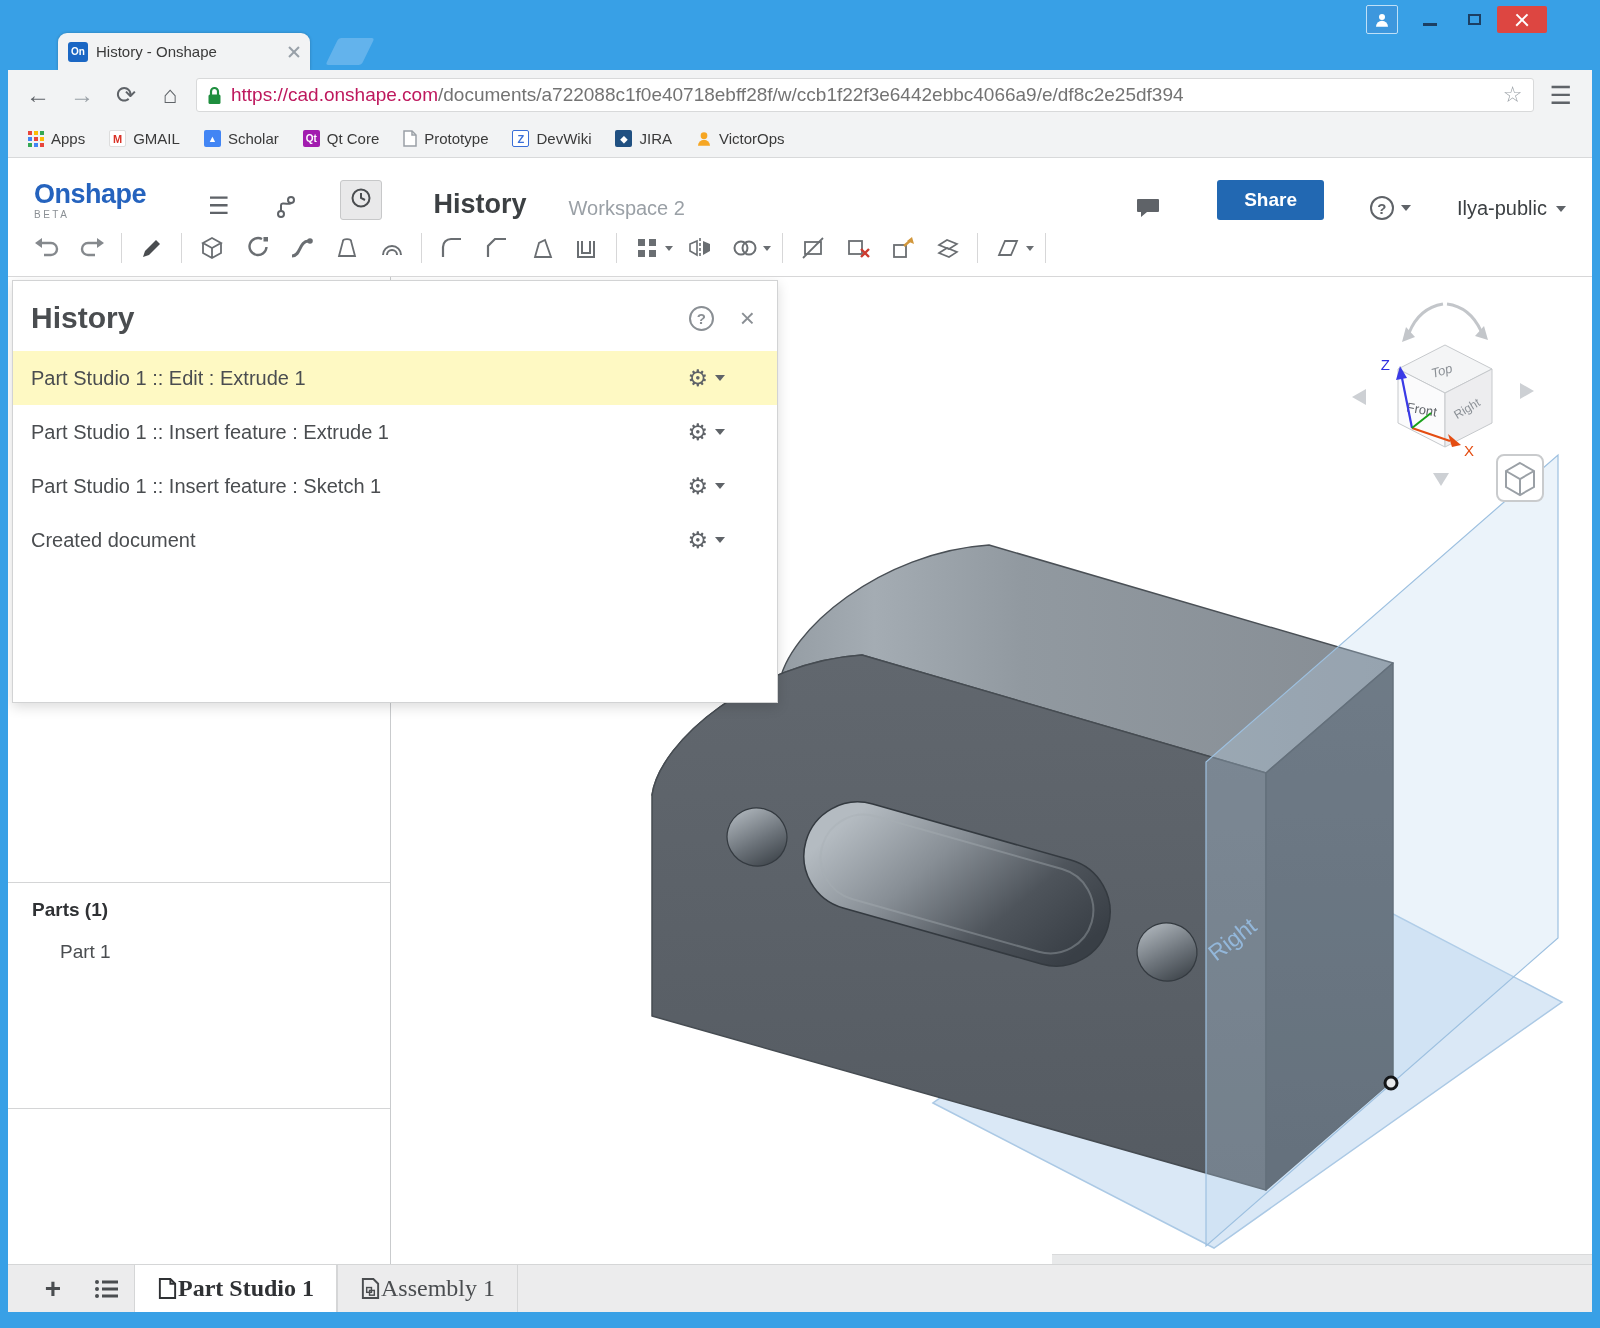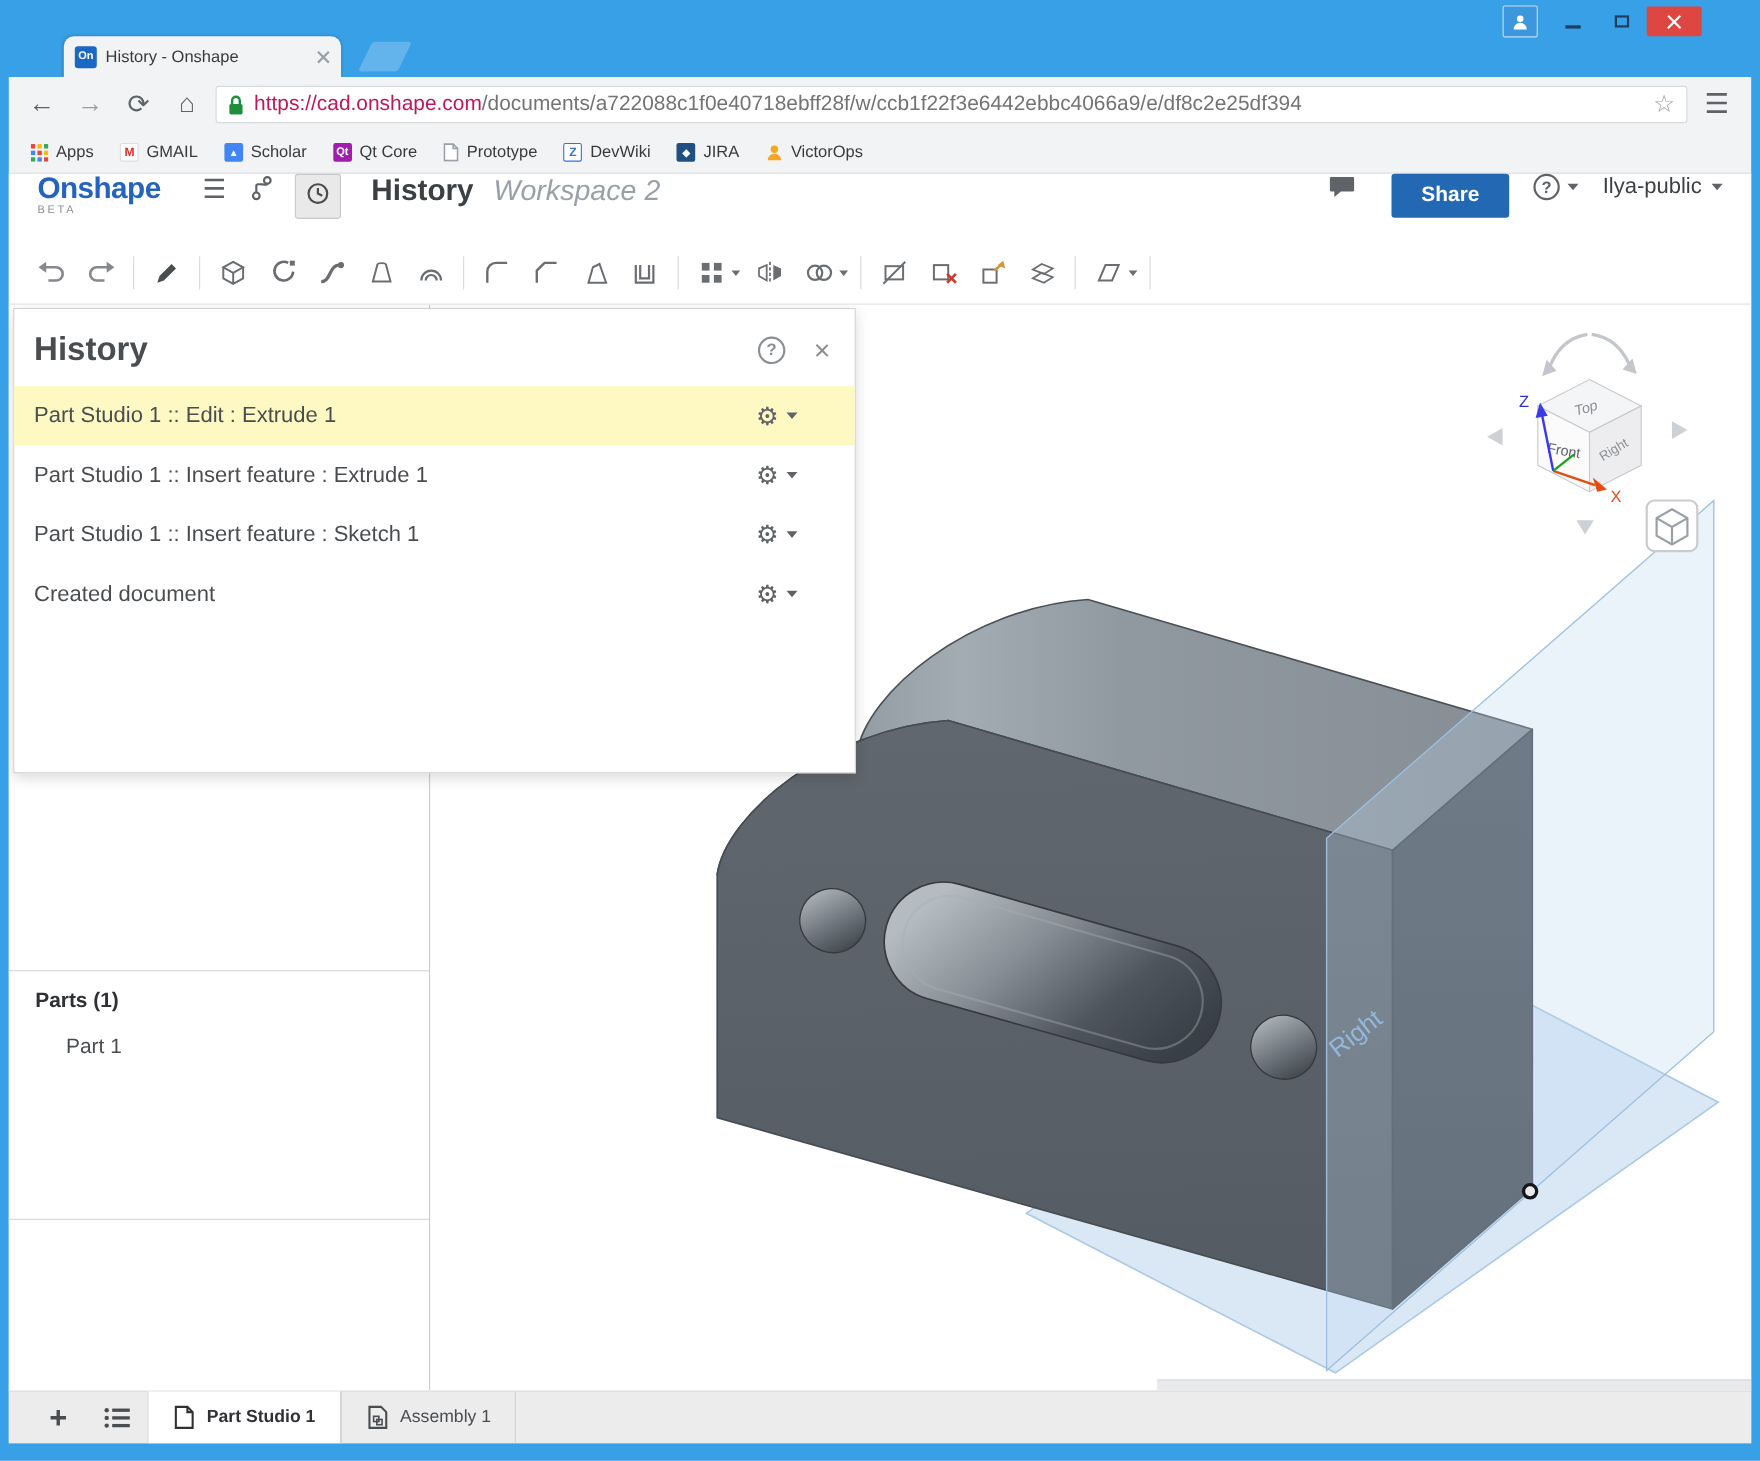--- a/index.html
+++ b/index.html
@@ -66,29 +66,29 @@
   .bm { display:flex; align-items:center; gap:7px; padding:0 12px; font-size:15px; color:#3a3a3a; height:100%; }
   .fav { width:17px; height:17px; border-radius:2px; display:flex; align-items:center;
     justify-content:center; font-size:11px; font-weight:bold; flex:none; }
   .fav-gmail { background:#fff; border:1px solid #ddd; color:#d93025; }
   .fav-scholar { background:#4285f4; color:#fff; font-size:9px; }
   .fav-qt { background:#a21caf; color:#fff; font-size:10px; }
   .fav-z { background:#fff; border:1.5px solid #3a6fd8; color:#3a6fd8; }
   .fav-jira { background:#205081; color:#fff; font-size:9px; }
 
   
-  .app-header { height:62px; background:#fff; display:flex; align-items:flex-start;
-    padding:0 26px; flex:none; }
+  .app-header { height:62px; background:#fff; display:flex; align-items:flex-end;
+    padding:0 26px; flex:none;gap:24px; }
   .logo { display:flex; flex-direction:column; line-height:1; margin-right:28px; }
   .logo-main { font-size:27px; font-weight:bold; color:#2563be; letter-spacing:-.5px; }
   .logo-sub { font-size:10px; color:#8a8f94; letter-spacing:2.5px; margin-top:2px; }
   .hdr-ic { margin:0 10px; font-size:24px; color:#5f6368; display:flex; align-items:center; }
   .pressed { background:#e9e9ea; border:1px solid #c7c8c9; border-radius:3px; padding:6px 9px; margin:0 8px; }
   .page-title { font-size:27px; font-weight:bold; color:#3c4043; margin:0 18px 0 20px; }
-  .workspace { font-size:26px; color:#9aa0a6;font-style:italic; }
+  .workspace { font-size:20px; color:#9aa0a6; }
   .spacer { flex:1; }
   .share-btn { background:#2268b2; color:#fff; font-size:19px; font-weight:bold;
     padding:9px 27px; border-radius:3px; margin:0 22px; }
   .iconrow { display:flex; align-items:center; gap:7px; }
   .q-circle { width:24px; height:24px; border:2px solid #5f6368; border-radius:50%;
     display:flex; align-items:center; justify-content:center;
     font-size:15px; font-weight:bold; color:#5f6368; }
   .caret { width:0; height:0; border-left:5px solid transparent; border-right:5px solid transparent;
     border-top:6px solid #5f6368; }
   .user-btn { font-size:20px; color:#3c4043; display:flex; align-items:center; gap:9px; margin-left:22px; }
@@ -129,22 +129,22 @@
   .hgear .caret { border-top-color:#5f6368; }
 
   .h-scroll { position:absolute; left:1044px; right:0; bottom:0; height:10px;
     background:#e8e9ea; border-top:1px solid #d9dadb; z-index:2; }
 
   
   .bottom-bar { height:48px; background:#ececed; border-top:1px solid #d5d6d7;
     display:flex; align-items:stretch; padding-left:18px; flex:none; }
   .bb-btn { width:54px; display:flex; align-items:center; justify-content:center;
     font-size:28px; color:#4a4d50; font-weight:bold; }
-  .bb-tab { display:flex; align-items:center; gap:10px; padding:0 22px; font-size:16px;
-    color:#4a4d50; border-left:1px solid #d5d6d7; border-right:1px solid #d5d6d7; }
+  .bb-tab { display:flex; align-items:center; padding:0 22px; font-size:24px;
+    color:#4a4d50; border-left:1px solid #d5d6d7; border-right:1px solid #d5d6d7;font-family:Liberation Serif, serif; }
   .bb-tab.active { background:#fff; font-weight:bold; color:#2f3134; }
 </style>
 </head>
 <body>
 
 <div class="titlebar">
   <div class="btab">
     <span class="favicon">On</span>
     <span class="btab-title">History - Onshape</span>
     <span class="xbars"></span>

